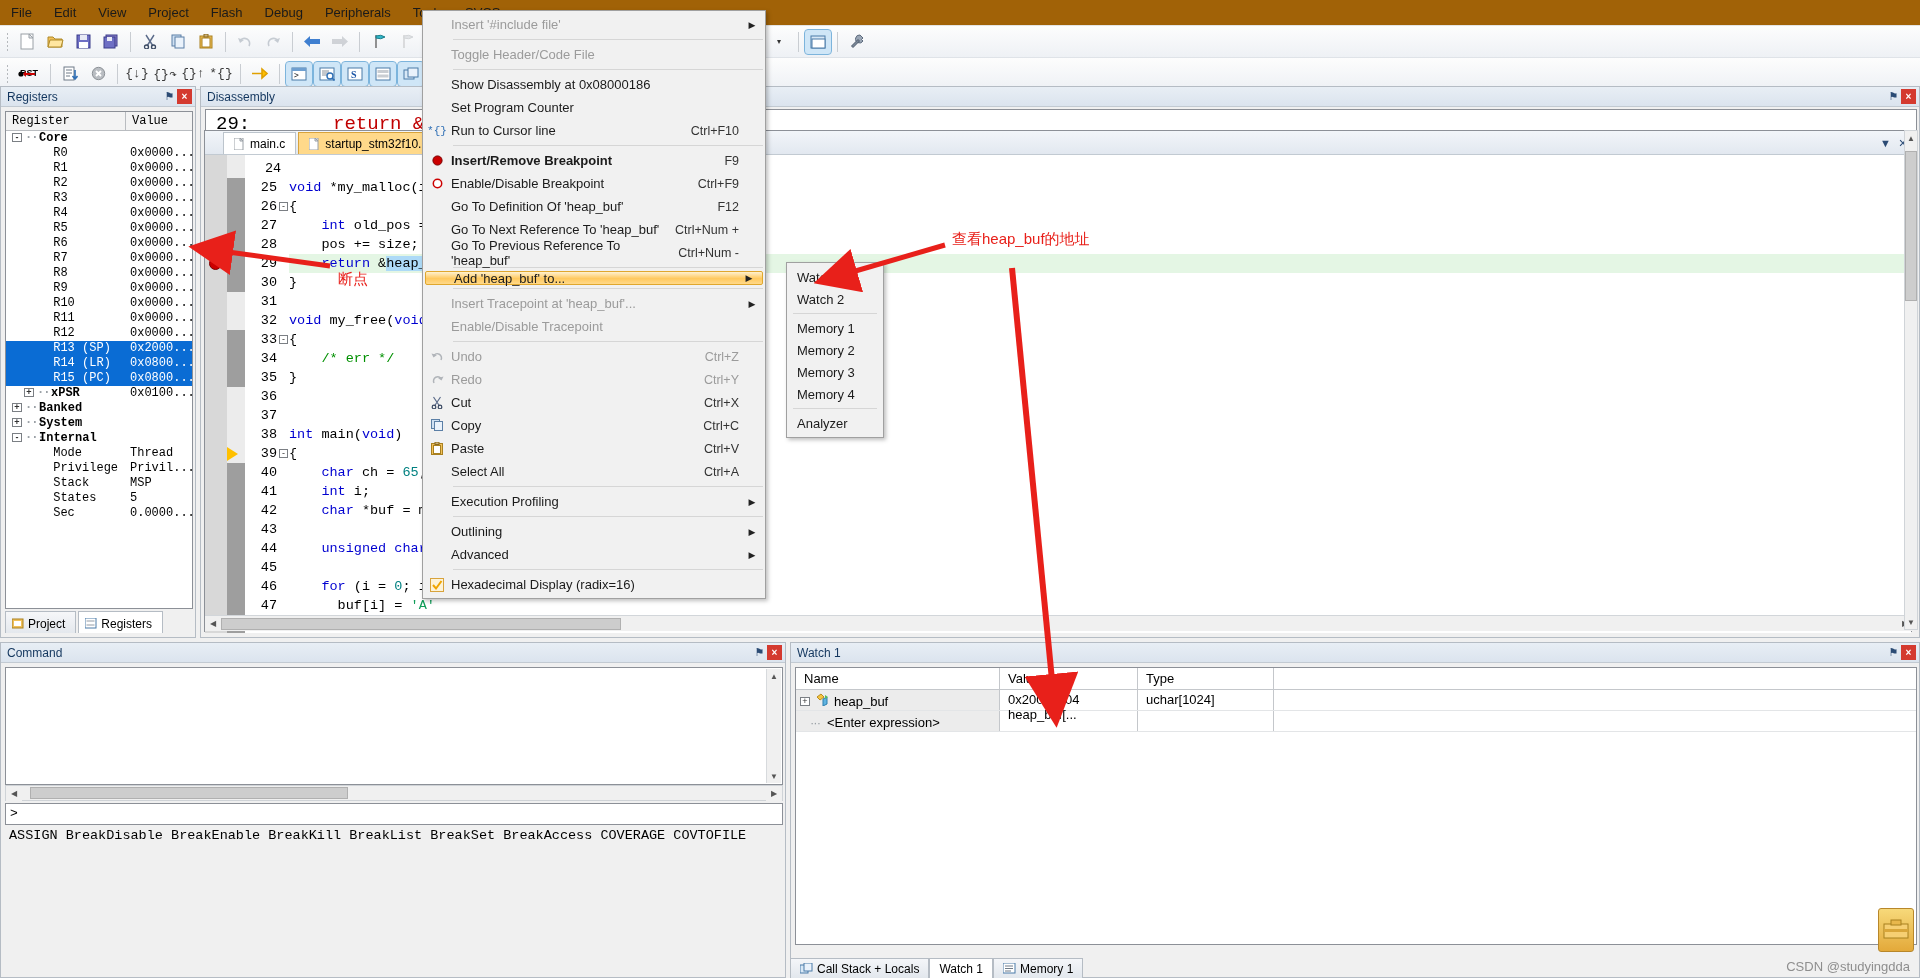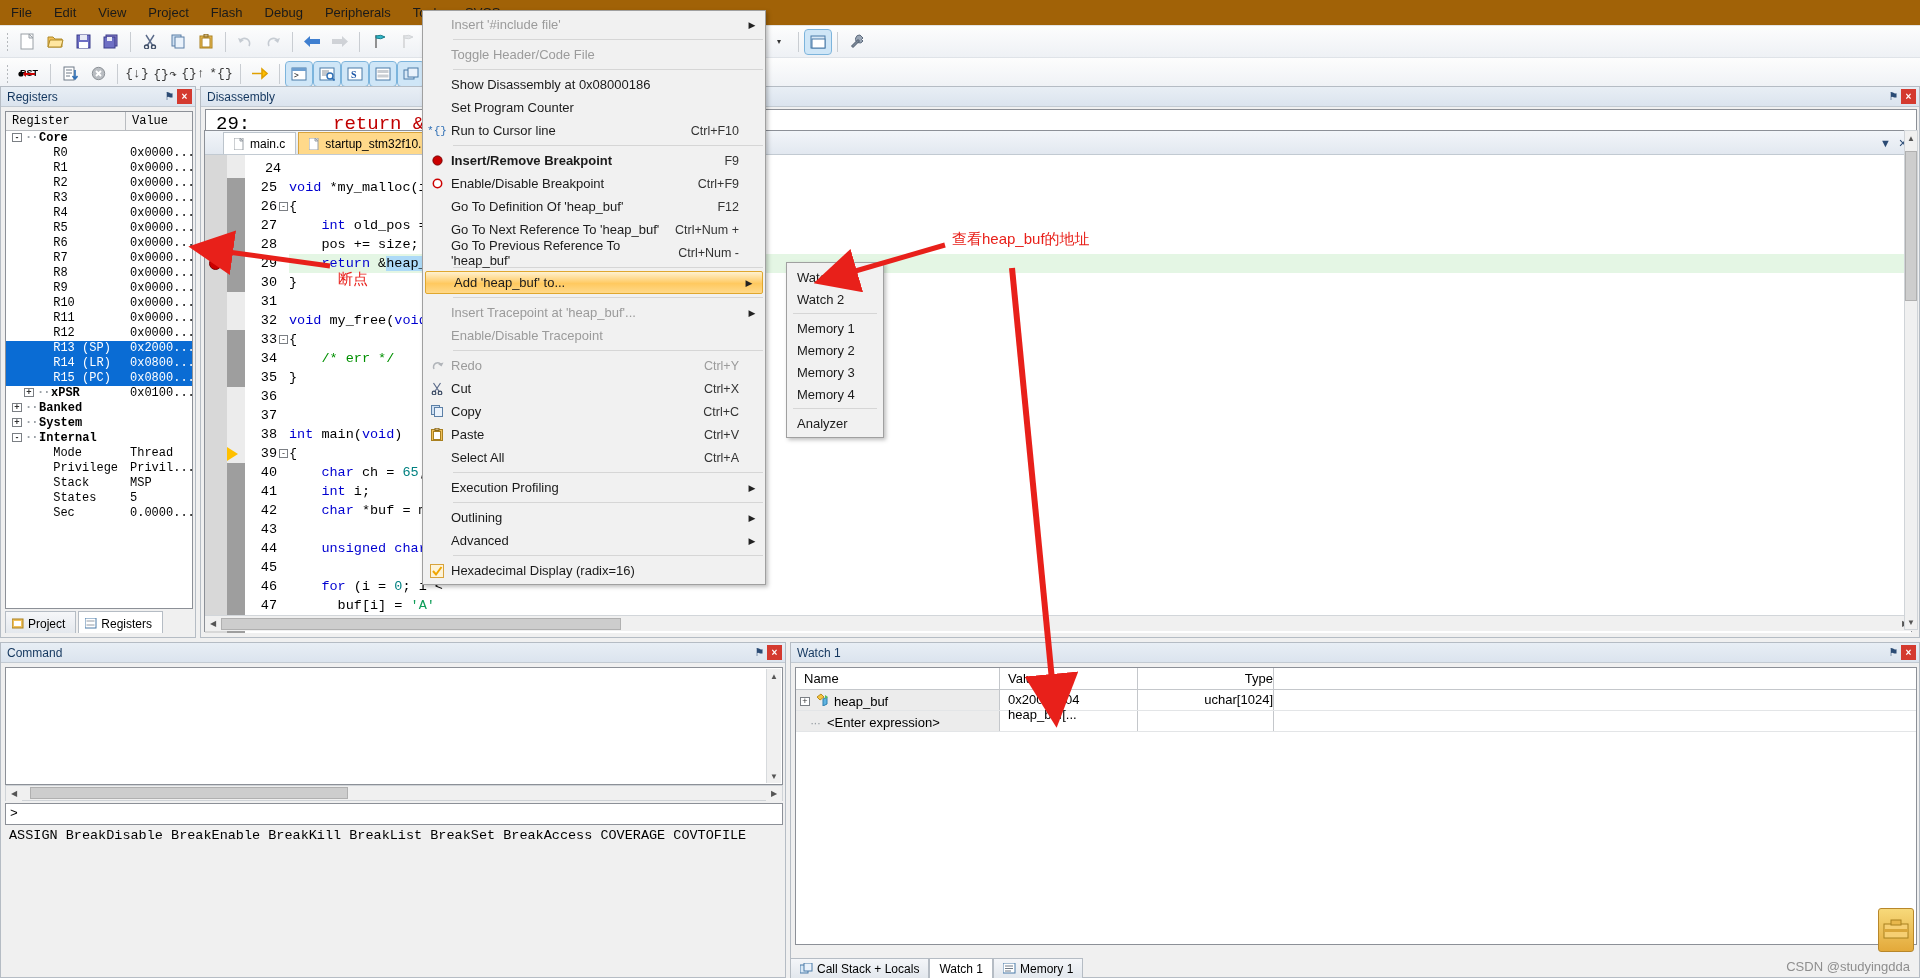--- a/index.html
+++ b/index.html
@@ -132,21 +132,21 @@
      padding:0 6px 0 0; position:relative; }
   .ctxrow .ci { width:28px; display:flex; align-items:center; justify-content:center; font-size:13px;}
   .ctxrow .cl { flex:1; }
   .ctxrow .cs { color:#333; font-size:12.5px; padding-right:6px; }
   .ctxrow .carrow { width:14px; text-align:center; font-size:9px; color:#222; }
   .ctxrow.dis { color:#9b9b9b; }
   .ctxrow.dis .cs { color:#9b9b9b; }
   .ctxrow.bold .cl { font-weight:bold; }
   .ctxsep { height:1px; background:#d6d6d6; margin:3px 2px 3px 30px; }
   .ctxrow.hot { background:linear-gradient(#fff1cf,#ffc95f 55%,#ffd98a);
-     border:1px solid #e0a72e; border-radius:2px; margin:0 2px; height:23px; }
+     border:1px solid #e0a72e; border-radius:2px; margin:0 2px; height:14px; }
   #ctxsub { position:absolute; left:786px; top:262px; width:98px;
      background:#f1f1f1; border:1px solid #a0a0a0; box-shadow:2px 2px 4px rgba(0,0,0,.25);
      padding:3px 0; z-index:61; }
   .subrow { height:22px; display:flex; align-items:center; padding-left:10px;
      font-size:13px; color:#1b1b1b; }
 
   
   #cmd-panel { position:absolute; left:0; top:642px; width:786px; height:336px;
      background:#f0f0f0; border:1px solid #b5bcc4; }
   #cmd-out { position:absolute; left:4px; top:24px; width:778px; height:118px;
@@ -163,21 +163,21 @@
      display:flex; align-items:center; border:1px solid #cfd3d7;}
 
   
   #watch-panel { position:absolute; left:790px; top:642px; width:1130px; height:336px;
      background:#f0f0f0; border:1px solid #b5bcc4; }
   #watch-grid { position:absolute; left:4px; top:24px; width:1122px; height:278px;
      background:#fff; border:1px solid #8c9097; }
   .wh { display:flex; height:22px; background:#fff; border-bottom:1px solid #c4c7cb;
      font-size:13px; }
   .wh div { padding:3px 0 0 8px; border-right:1px solid #c4c7cb; }
-  .wc1 { width:204px; } .wc2 { width:138px; } .wc3 { width:136px;text-align:right; }
+  .wc1 { width:204px; } .wc2 { width:138px; } .wc3 { width:136px; }
   .wrow { display:flex; height:21px; font-size:13px; border-bottom:1px solid #e3e5e7; }
   .wrow div { padding:2px 0 0 8px; border-right:1px solid #c4c7cb; }
   .wrow .wc1 { background:#ececec; display:flex; align-items:center; gap:3px; padding-left:4px;}
 
   
   #bottom-tabs { position:absolute; left:790px; top:958px; height:20px; display:flex; }
   .bt { height:20px; padding:0 9px; display:flex; align-items:center; gap:4px; font-size:12px;
      background:linear-gradient(#f4f6f9,#e2e7ed); border:1px solid #b5bcc4; border-bottom:none;}
   .bt.active { background:#fff; font-weight:normal; }
 
@@ -833,20 +833,31 @@
     <div class="ctxrow dis">
       <div class="ci"></div>
       <div class="cl">Enable/Disable Tracepoint</div>
       <div class="cs"></div>
       <div class="carrow"></div>
     </div>
     <div class="ctxsep"></div>
     <div class="ctxrow dis">
       <div class="ci">
         <svg width="13" height="11">
+          <path d="M10 9 A4 4 0 0 0 2.5 5" stroke="#b0b4b9" fill="none" stroke-width="1.5"></path>
+          <path d="M0.5 2.5 L2.5 6.5 L6 4 Z" fill="#b0b4b9"></path>
+        </svg>
+      </div>
+      <div class="cl">Undo</div>
+      <div class="cs">Ctrl+Z</div>
+      <div class="carrow"></div>
+    </div>
+    <div class="ctxrow dis">
+      <div class="ci">
+        <svg width="13" height="11">
           <path d="M3 9 A4 4 0 0 1 10.5 5" stroke="#b0b4b9" fill="none" stroke-width="1.5"></path>
           <path d="M12.5 2.5 L10.5 6.5 L7 4 Z" fill="#b0b4b9"></path>
         </svg>
       </div>
       <div class="cl">Redo</div>
       <div class="cs">Ctrl+Y</div>
       <div class="carrow"></div>
     </div>
     <div class="ctxrow">
       <div class="ci">

